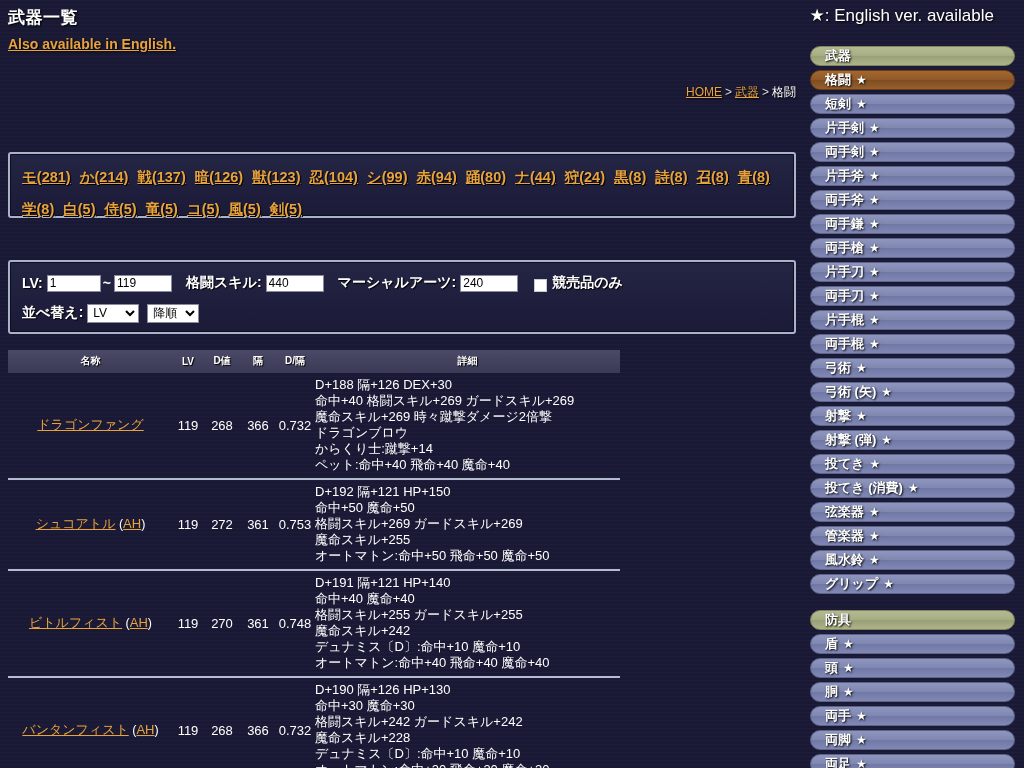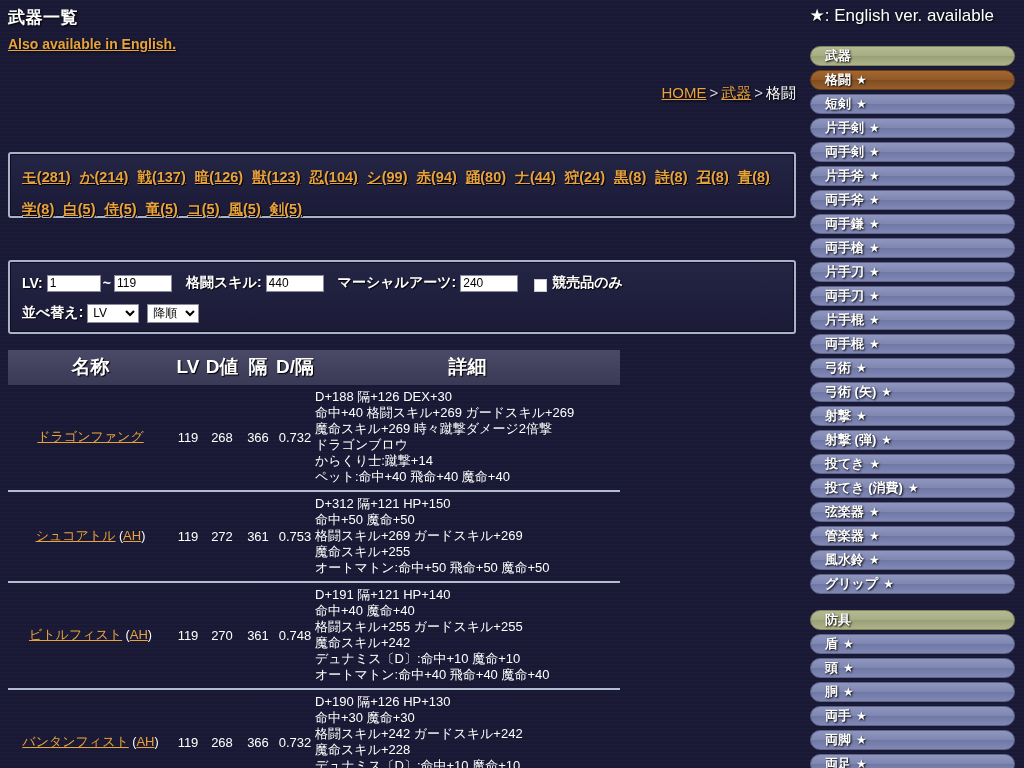--- a/index.html
+++ b/index.html
@@ -40,21 +40,21 @@
   #star-note {
     position: absolute; right: 30px; top: 5px;
     color: #ffffff; font-size: 17px;
     text-shadow: 1px 1px 2px #000;
     white-space: nowrap;
   }
 
   
   #breadcrumb {
     position: absolute; right: 228px; top: 84px;
-    font-size: 15px; color: #ffffff; white-space: nowrap;
+    font-size: 12px; color: #ffffff; white-space: nowrap;
     text-shadow: 1px 1px 2px #000;
   }
   #breadcrumb .crumb-link {
     color: #e8a33d; text-decoration: underline; cursor: pointer;
   }
   #breadcrumb .sep { color: #d8d8e8; padding: 0 3px; }
   #breadcrumb .crumb-current { color: #ffffff; }
 
   
   .panel {
@@ -114,21 +114,21 @@
     box-sizing: border-box; cursor: pointer;
   }
   #sort-key { width: 52px; margin-right: 8px; }
   #sort-dir { width: 52px; }
 
   
   #table-wrap { position: absolute; left: 8px; top: 350px; width: 612px; }
   table#results { width: 612px; border-collapse: collapse; }
   table#results thead th {
     background: linear-gradient(180deg, #4a4a68 0%, #3a3a56 100%);
-    color: #ffffff; font-size: 19px; font-weight: bold;
+    color: #ffffff; font-size: 10px; font-weight: bold;
     padding: 4px 0 5px 0; border: none;
     text-shadow: 1px 1px 1px #000;
   }
   th.c-name  { width: 165px; }
   th.c-lv    { width: 30px; }
   th.c-d     { width: 38px; }
   th.c-int   { width: 34px; }
   th.c-dd    { width: 40px; }
   th.c-detail{ width: 305px; }
   table#results tbody td {
@@ -255,21 +255,21 @@
               <div>ペット:命中+40 飛命+40 魔命+40</div>
             </td>
           </tr>
           <tr>
             <td class="name-cell"><a class="item-link">シュコアトル</a><span class="ah-paren"> (</span><a class="ah-link">AH</a><span class="ah-paren">)</span></td>
             <td class="num-cell">119</td>
             <td class="num-cell">272</td>
             <td class="num-cell">361</td>
             <td class="num-cell">0.753</td>
             <td class="detail-cell">
-              <div>D+312 隔+121 HP+150</div>
+              <div>D+192 隔+121 HP+150</div>
               <div>命中+50 魔命+50</div>
               <div>格闘スキル+269 ガードスキル+269</div>
               <div>魔命スキル+255</div>
               <div>オートマトン:命中+50 飛命+50 魔命+50</div>
             </td>
           </tr>
           <tr>
             <td class="name-cell"><a class="item-link">ビトルフィスト</a><span class="ah-paren"> (</span><a class="ah-link">AH</a><span class="ah-paren">)</span></td>
             <td class="num-cell">119</td>
             <td class="num-cell">270</td>

